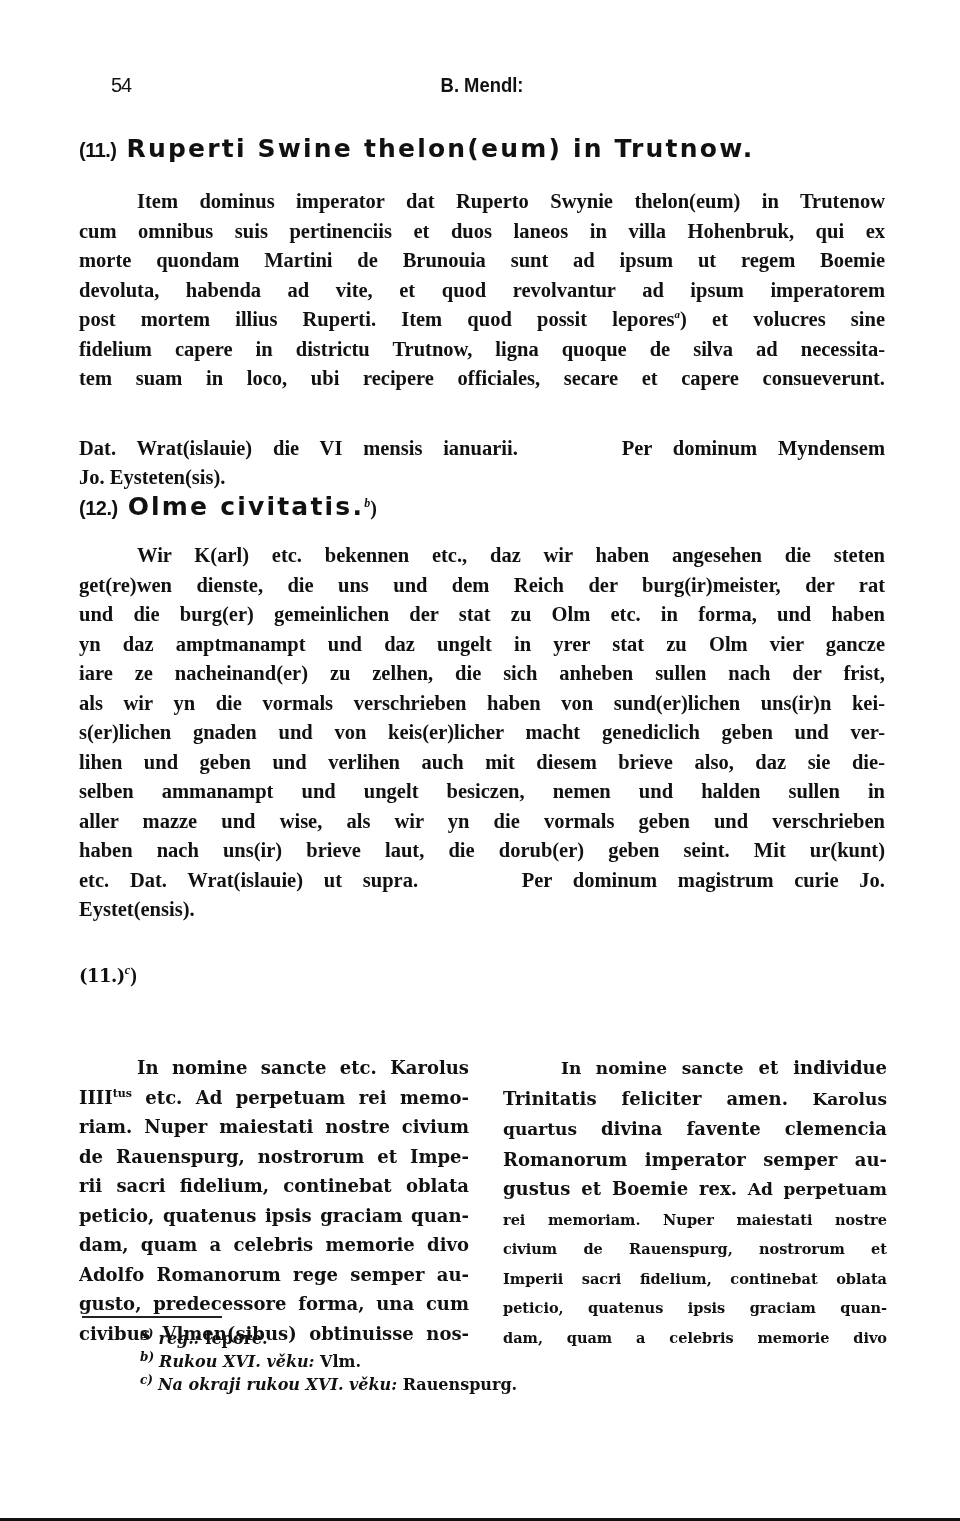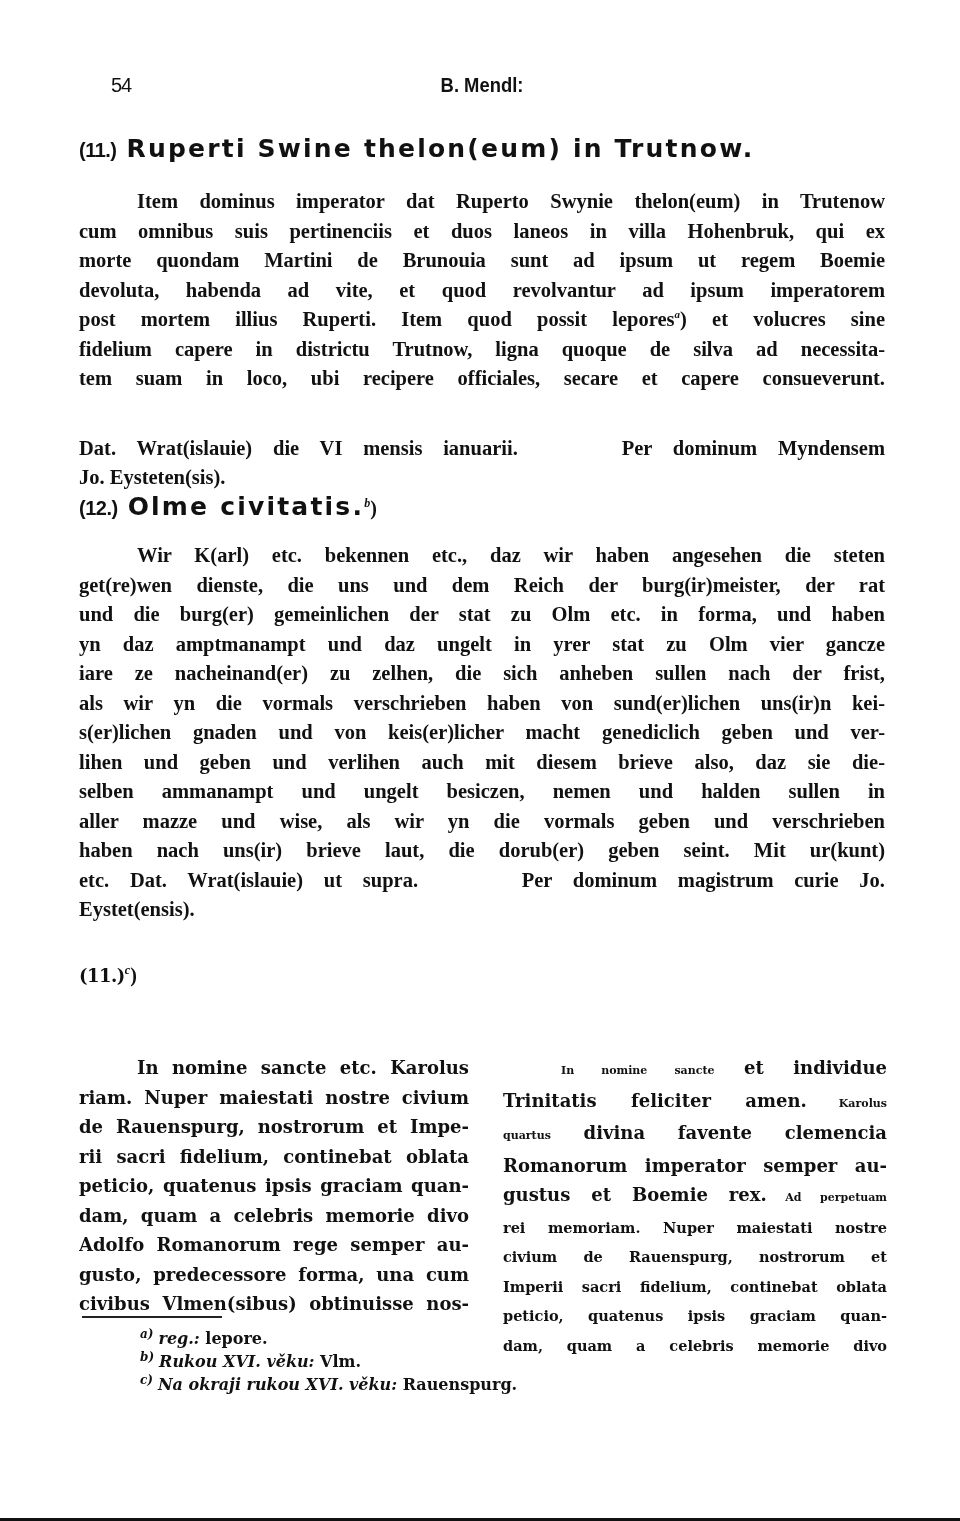--- a/index.html
+++ b/index.html
@@ -33,21 +33,21 @@
   sup.fn { font-style: italic; font-size: 11px; vertical-align: super; line-height: 0; }
 
   .col {
     position: absolute; top: 1013px;
     font-family: "DejaVu Serif", serif; font-weight: bold;
     font-size: 18px; line-height: 29.5px; margin-top: 40px;
   }
   .col .line { display: block; text-align: justify; text-align-last: justify; white-space: nowrap; overflow: hidden; }
   .col-left { left: 79px; width: 390px; }
   .col-right { left: 503px; width: 384px; }
-  .col-right .small { font-size: 11px; }
+  .col-right .small { font-size: 17px; }
   .col-right .line.sm { font-size: 14.5px; }
   .sup-tus { font-size: 11px; vertical-align: super; line-height: 0; }
 
   .fn-rule { position: absolute; left: 82px; top: 1316px; width: 140px; height: 2px; background: #222; }
   .footnotes { position: absolute; left: 140px; top: 1327px; font-family: "DejaVu Serif", serif; font-size: 16px; line-height: 23px; font-weight: bold; }
   .footnotes .fn-line { display: block; white-space: nowrap; }
   .footnotes .mark { font-style: italic; font-size: 12px; vertical-align: super; line-height: 0; margin-right: 5px; }
   .footnotes em { font-style: italic; font-weight: bold; }
   .bottom-rule { position: absolute; left: 0; right: 0; bottom: 0; height: 3px; background: #111; }
 </style>
@@ -98,20 +98,21 @@
     <span class="line" style="white-space:pre;">etc. Dat. Wrat(islauie) ut supra.     Per dominum magistrum curie Jo.</span>
     <span class="line last">Eystet(ensis).</span>
   </div>
 
   <div class="heading" style="top:963px;">
     <span class="num" style="font-family:'DejaVu Serif',serif;font-size:18px;">(11.)</span><sup>c</sup><span>)</span>
   </div>
 
   <div class="col col-left">
     <span class="line" style="padding-left:58px;">In nomine sancte etc. Karolus</span>
+    <span class="line"><span>IIII</span><span class="sup-tus">tus</span><span> etc. Ad perpetuam rei memo-</span></span>
     <span class="line">riam. Nuper maiestati nostre civium</span>
     <span class="line">de Rauenspurg, nostrorum et Impe-</span>
     <span class="line">rii sacri fidelium, continebat oblata</span>
     <span class="line">peticio, quatenus ipsis graciam quan-</span>
     <span class="line">dam, quam a celebris memorie divo</span>
     <span class="line">Adolfo Romanorum rege semper au-</span>
     <span class="line">gusto, predecessore forma, una cum</span>
     <span class="line">civibus Vlmen(sibus) obtinuisse nos-</span>
   </div>
 

